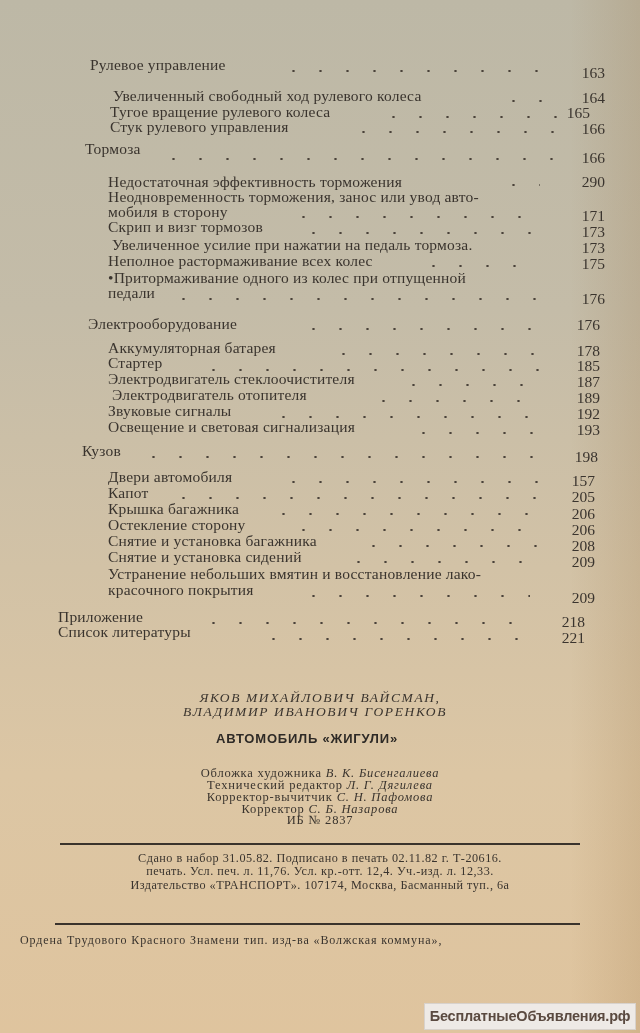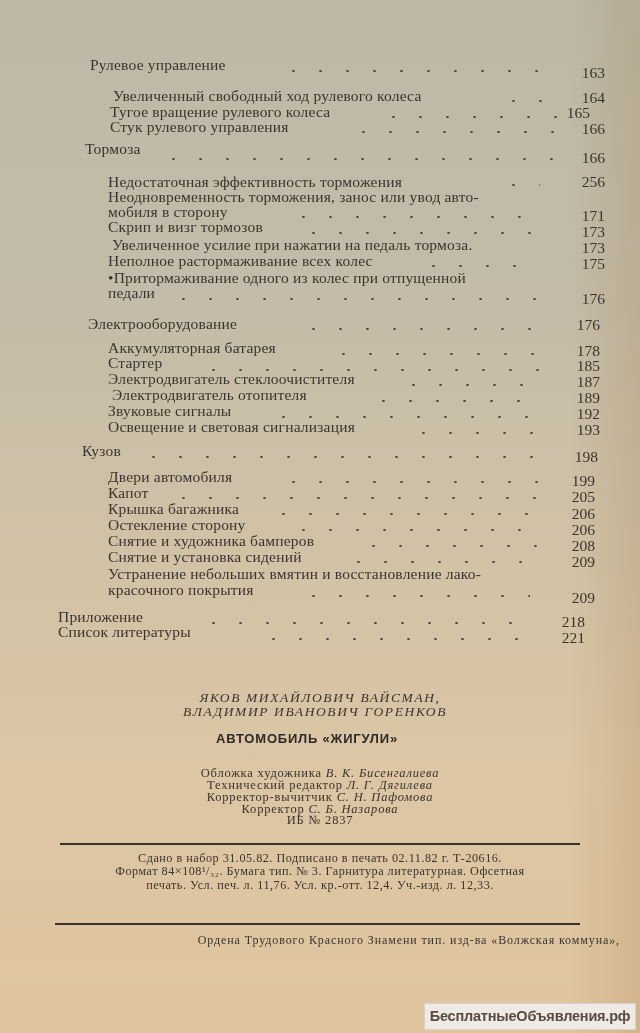--- a/index.html
+++ b/index.html
@@ -42,21 +42,21 @@
       font-size: 12.5px; line-height: 12.5px; letter-spacing: 0.8px;
     }
     .credits i { font-style: italic; }
     .rule { position: absolute; height: 1.6px; background: #3a332c; }
     .imprint {
       position: absolute; left: 60px; width: 520px;
       font-size: 12.2px; line-height: 13.3px; letter-spacing: 0.5px; text-align: center;
     }
     .imprint .l { display: block; }
     .printer {
-      position: absolute; left: 20px; width: 600px; text-align: right;
+      position: absolute; left: 20px; width: 600px; text-align: left;
       font-size: 12px; line-height: 13px; letter-spacing: 0.9px;
     }
     .watermark {
       position: absolute; left: 424px; top: 1003px; width: 210px; height: 25px;
       background: #eeeae6; border: 1px solid #d8d2cc;
       font-family: "Liberation Sans", sans-serif; font-weight: bold; font-size: 14.5px;
       color: #5a4a40; text-align: center; line-height: 25px; letter-spacing: -0.2px;
     }
   </style>
 </head>
@@ -79,21 +79,21 @@
   <div class="row" style="left:110px;top:119px">Стук рулевого управления</div>
   <div class="dots" style="left:350px;top:131px;width:210px"></div>
   <div class="page" style="left:545px;top:121px">166</div>
 
   <div class="row" style="left:85px;top:141px">Тормоза</div>
   <div class="dots" style="left:160px;top:158px;width:400px"></div>
   <div class="page" style="left:545px;top:150px">166</div>
 
   <div class="row" style="left:108px;top:174px">Недостаточная эффективность торможения</div>
   <div class="dots" style="left:500px;top:184px;width:40px"></div>
-  <div class="page" style="left:545px;top:174px">256</div>
+  <div class="page" style="left:545px;top:174px">290</div>
   <div class="row" style="left:108px;top:189px">Неодновременность торможения, занос или увод авто-</div>
   <div class="row" style="left:108px;top:204px">мобиля в сторону</div>
   <div class="dots" style="left:290px;top:216px;width:250px"></div>
   <div class="page" style="left:545px;top:208px">171</div>
   <div class="row" style="left:108px;top:219px">Скрип и визг тормозов</div>
   <div class="dots" style="left:300px;top:232px;width:240px"></div>
   <div class="page" style="left:545px;top:224px">173</div>
   <div class="row" style="left:112px;top:237px">Увеличенное усилие при нажатии на педаль тормоза.</div>
   <div class="page" style="left:545px;top:240px">173</div>
   <div class="row" style="left:108px;top:253px">Неполное растормаживание всех колес</div>
@@ -126,31 +126,31 @@
   <div class="row" style="left:108px;top:419px">Освещение и световая сигнализация</div>
   <div class="dots" style="left:410px;top:432px;width:130px"></div>
   <div class="page" style="left:540px;top:422px">193</div>
 
   <div class="row" style="left:82px;top:443px">Кузов</div>
   <div class="dots" style="left:140px;top:456px;width:400px"></div>
   <div class="page" style="left:538px;top:449px">198</div>
 
   <div class="row" style="left:108px;top:469px">Двери автомобиля</div>
   <div class="dots" style="left:280px;top:481px;width:260px"></div>
-  <div class="page" style="left:535px;top:473px">199</div>
+  <div class="page" style="left:535px;top:473px">157</div>
   <div class="row" style="left:108px;top:485px">Капот</div>
   <div class="dots" style="left:170px;top:497px;width:370px"></div>
   <div class="page" style="left:535px;top:489px">205</div>
   <div class="row" style="left:108px;top:501px">Крышка багажника</div>
   <div class="dots" style="left:270px;top:513px;width:270px"></div>
   <div class="page" style="left:535px;top:506px">206</div>
   <div class="row" style="left:108px;top:517px">Остекление сторону</div>
   <div class="dots" style="left:290px;top:529px;width:250px"></div>
   <div class="page" style="left:535px;top:522px">206</div>
-  <div class="row" style="left:108px;top:533px">Снятие и художника бамперов</div>
+  <div class="row" style="left:108px;top:533px">Снятие и установка багажника</div>
   <div class="dots" style="left:360px;top:545px;width:180px"></div>
   <div class="page" style="left:535px;top:538px">208</div>
   <div class="row" style="left:108px;top:549px">Снятие и установка сидений</div>
   <div class="dots" style="left:345px;top:561px;width:195px"></div>
   <div class="page" style="left:535px;top:554px">209</div>
   <div class="row" style="left:108px;top:566px">Устранение небольших вмятин и восстановление лако-</div>
   <div class="row" style="left:108px;top:582px">красочного покрытия</div>
   <div class="dots" style="left:300px;top:595px;width:230px"></div>
   <div class="page" style="left:535px;top:590px">209</div>
 
@@ -169,22 +169,22 @@
 <div class="credits" style="top:767px"><span>Обложка художника</span> <i>В. К. Бисенгалиева</i></div>
 <div class="credits" style="top:779px"><span>Технический редактор</span> <i>Л. Г. Дягилева</i></div>
 <div class="credits" style="top:791px"><span>Корректор-вычитчик</span> <i>С. Н. Пафомова</i></div>
 <div class="credits" style="top:803px"><span>Корректор</span> <i>С. Б. Назарова</i></div>
 <div class="credits" style="top:814px">ИБ № 2837</div>
 
 <div class="rule" style="left:60px;top:843px;width:520px"></div>
 
 <div class="imprint" style="top:852px">
   <span class="l">Сдано в набор 31.05.82. Подписано в печать 02.11.82 г. Т-20616.</span>
-  <span class="l">Формат 84×108¹/₃₂. Бумага тип. № 3. Гарнитура литературная. Офсетная</span>
   <span class="l">печать. Усл. печ. л. 11,76. Усл. кр.-отт. 12,4. Уч.-изд. л. 12,33.</span>
+  <span class="l">Издательство «ТРАНСПОРТ». 107174, Москва, Басманный туп., 6а</span>
 </div>
 
 <div class="rule" style="left:55px;top:923px;width:525px"></div>
 
 <div class="printer" style="top:934px">
   <span style="display:block">Ордена Трудового Красного Знамени тип. изд-ва «Волжская коммуна»,</span>
 </div>
 
 <div class="watermark">БесплатныеОбъявления.рф</div>
 

